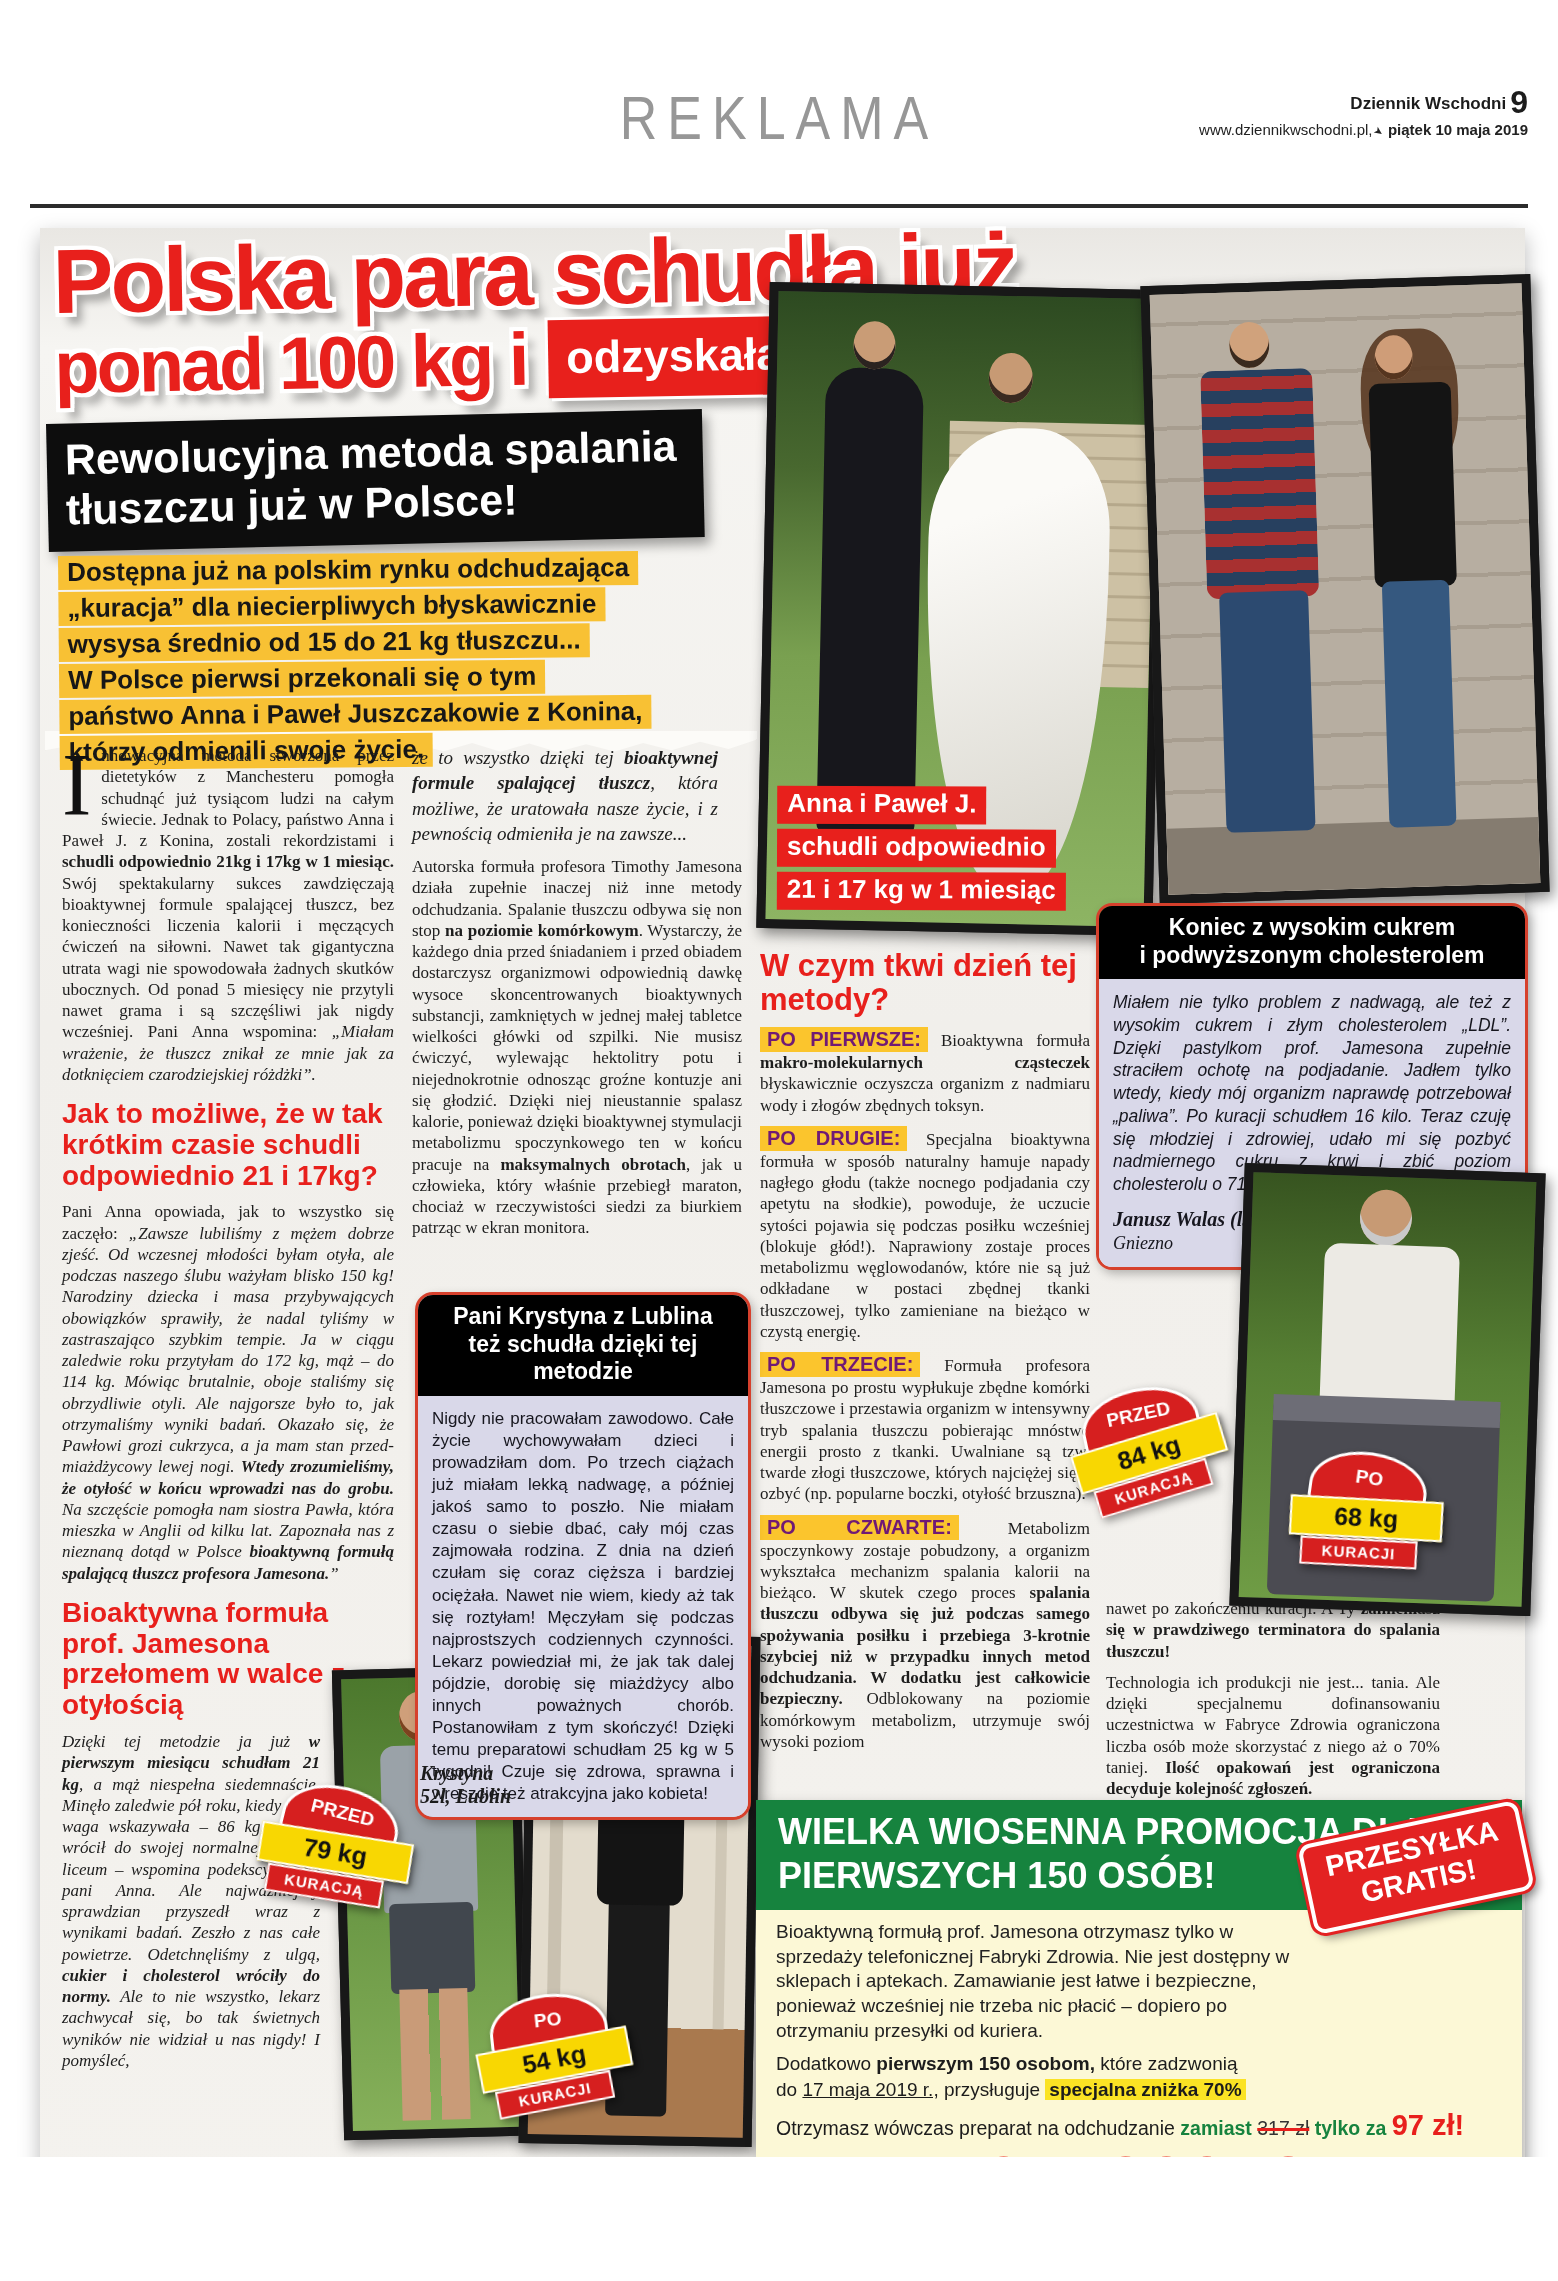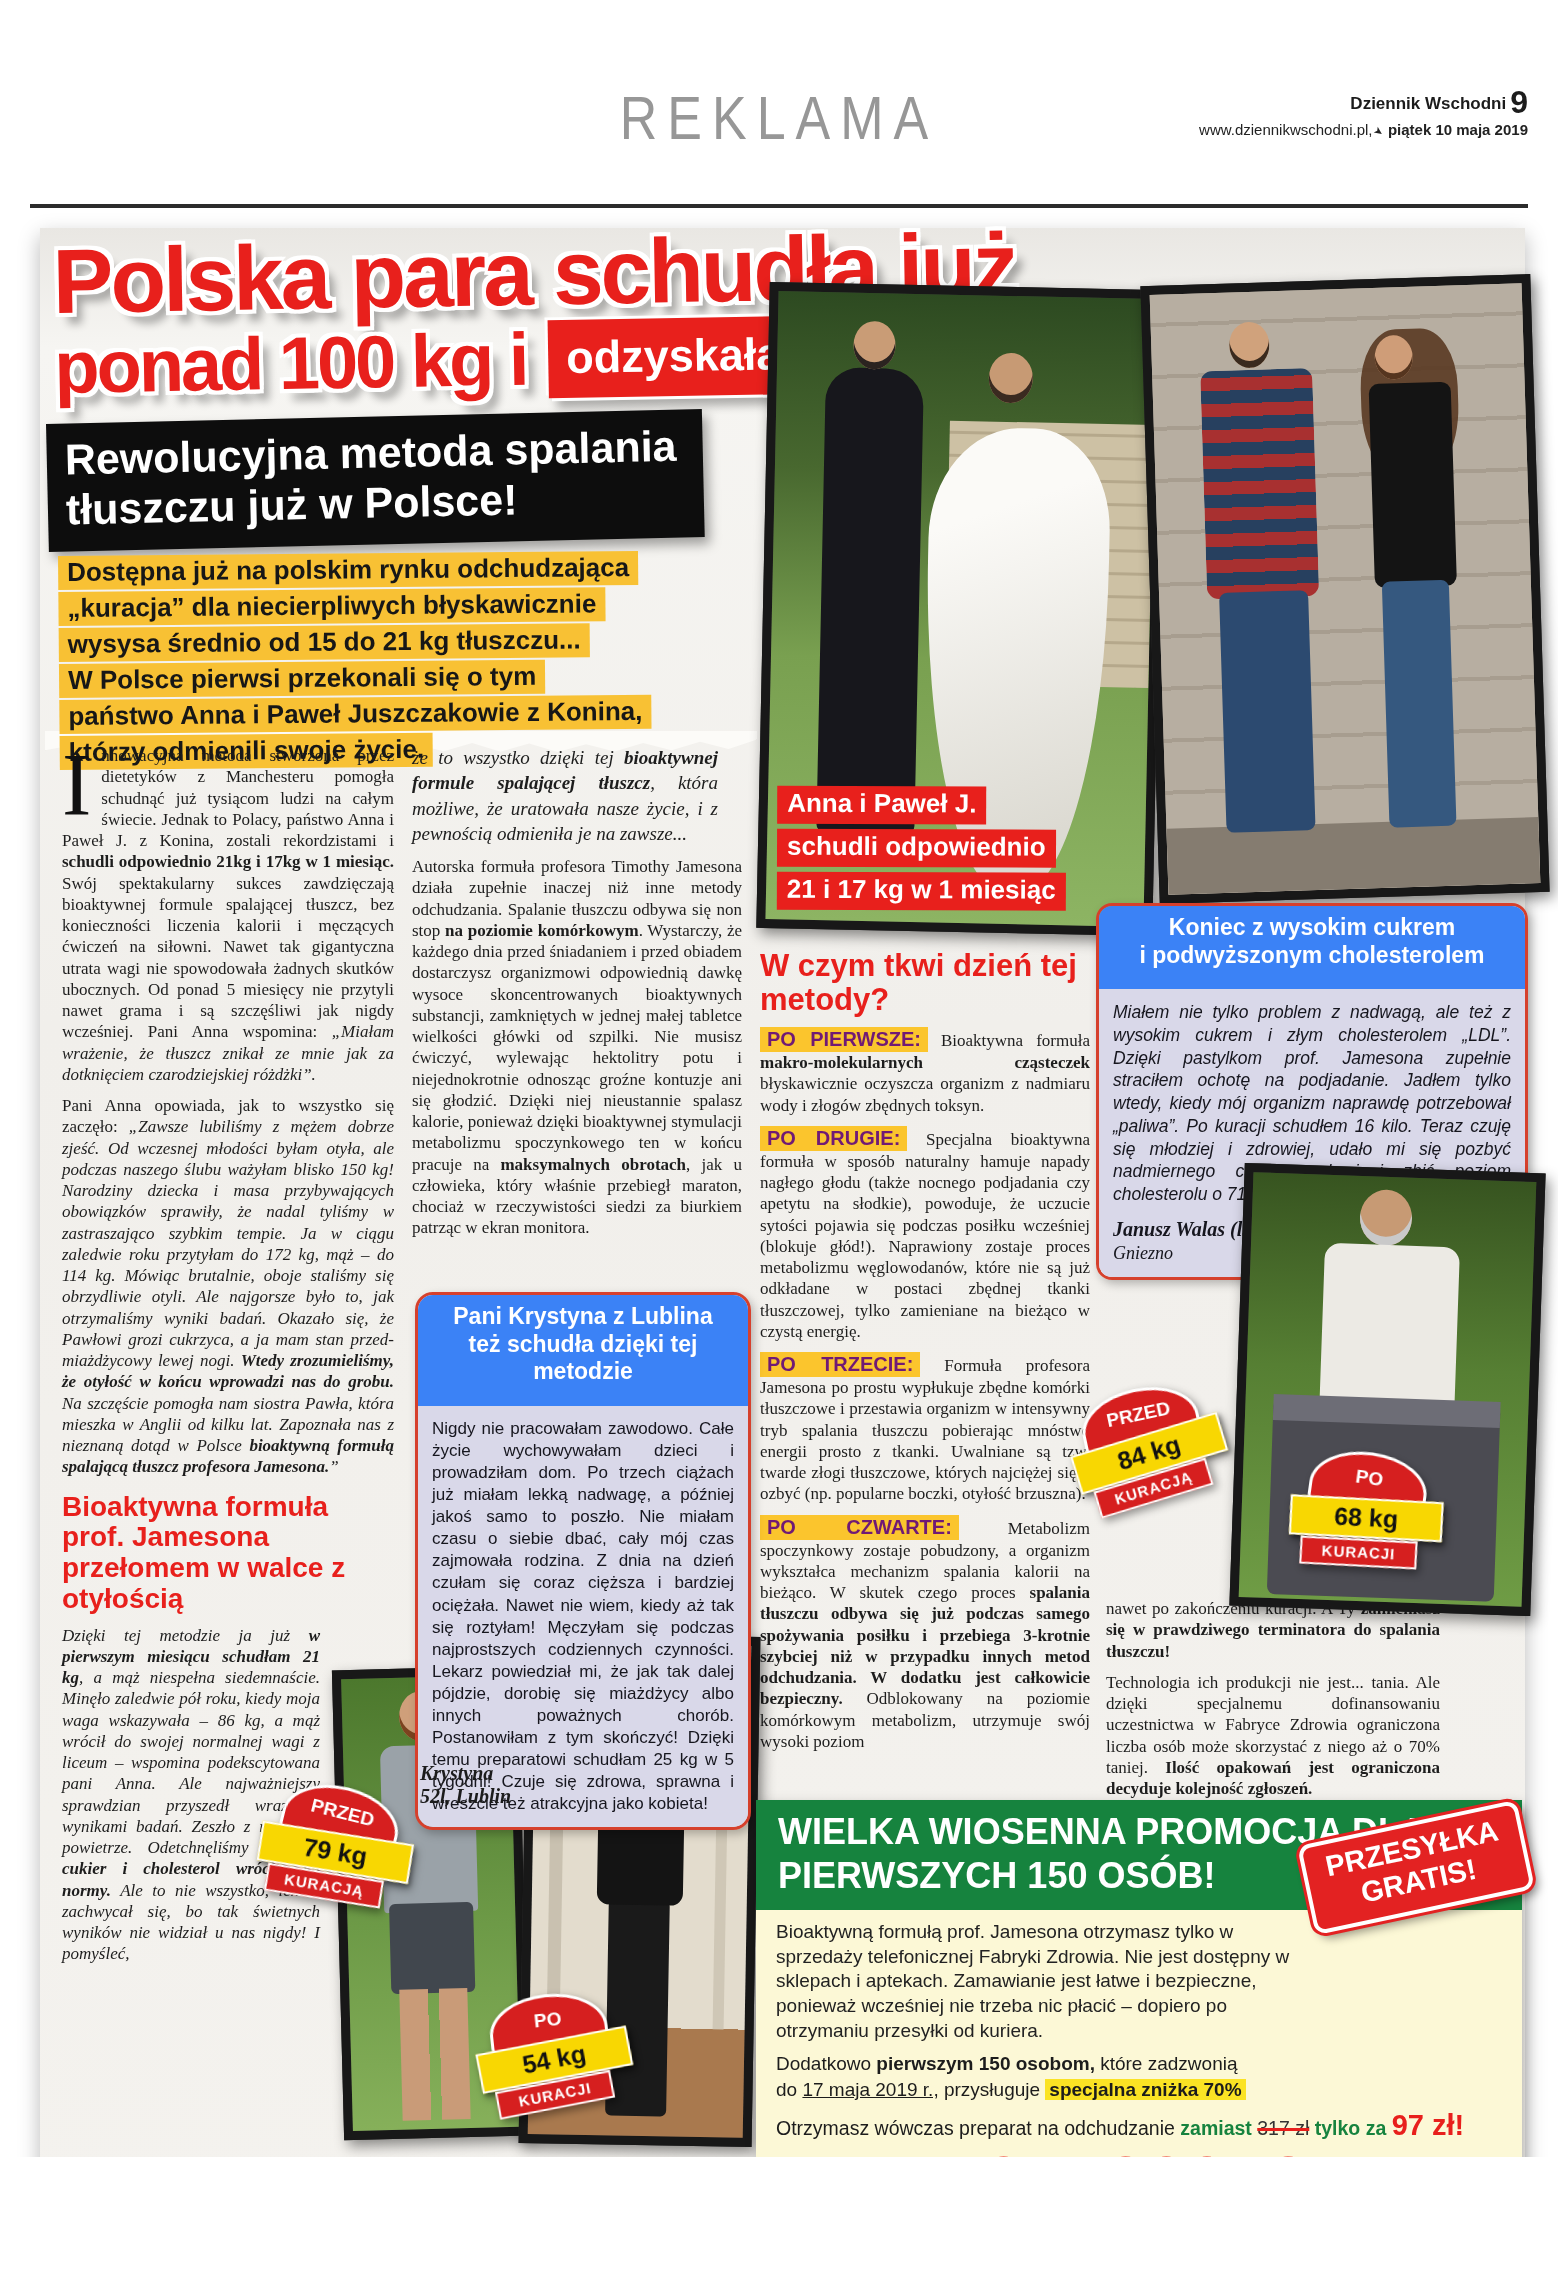--- a/index.html
+++ b/index.html
@@ -83,21 +83,21 @@
   .sc-ka{background:linear-gradient(180deg,#e3dccd 0 78%,#a9794e 78% 100%);}
   .ka-frame{position:absolute;left:8%;top:0;width:6%;height:78%;background:#c9c1b0;}
   .ka-frame2{position:absolute;right:10%;top:0;width:5%;height:78%;background:#cfc7b6;}
   .ka-head{position:absolute;left:37%;top:4%;width:40px;height:46px;border-radius:50%;background:#c79a74;box-shadow:0 -7px 0 0 #4a3220 inset;}
   .ka-hair{position:absolute;left:31%;top:3%;width:38%;height:17%;border-radius:45% 45% 70% 70%;background:#503621;z-index:0;}
   .ka-torso{position:absolute;left:30%;top:13%;width:40%;height:40%;background:#141414;border-radius:12px;z-index:1;}
   .ka-legs{position:absolute;left:36%;top:52%;width:28%;height:44%;background:#1a1a1a;border-radius:6px;}
   
   .tbox{position:absolute;border:3px solid #d6402c;border-radius:18px;overflow:hidden;z-index:3;
      box-shadow:3px 4px 10px rgba(0,0,0,.25);}
-  .tbox-head{background:#3b82f6;color:#fff;text-align:center;font-weight:bold;font-size:23px;line-height:1.2;padding:8px 6px 20px;}
+  .tbox-head{background:#000000;color:#fff;text-align:center;font-weight:bold;font-size:23px;line-height:1.2;padding:8px 6px 10px;}
   .tbox-body{background:#d9d8e9;padding:12px 14px;font-size:17px;line-height:1.3;text-align:justify;color:#16161e;}
   .tbox-body.it{font-style:italic;font-size:17.5px;}
   .sig{font-family:"Liberation Serif",serif;margin-top:10px;text-align:left;}
   .sig-name{font-weight:bold;font-style:italic;font-size:20px;}
   .sig-loc{font-style:italic;font-size:18px;}
   .sig-float{position:absolute;z-index:3;font-family:"Liberation Serif",serif;}
   
   .polabel{background:#fbc52d;font-family:"Liberation Sans",sans-serif;font-weight:bold;
      font-size:20px;padding:1px 7px 2px;color:#701a75;}
   
@@ -193,20 +193,21 @@
       <div class="cp-man-jeans"></div>
       <div class="cp-wom-hair"></div>
       <div class="cp-wom-torso"></div>
       <div class="cp-wom-head"></div>
       <div class="cp-wom-jeans"></div>
     </div>
   </div>
 
   <div class="col" style="left:62px;top:745px;width:332px;">
     <p><span class="dropcap">I</span><span>nnowacyjna metoda stworzona przez dietetyków z Manchesteru pomogła schudnąć już tysiącom ludzi na całym świecie. Jednak to Polacy, państwo Anna i Paweł J. z Konina, zostali rekordzistami i </span><b>schudli odpowiednio 21kg i 17kg w 1 miesiąc.</b><span> Swój spektakularny sukces zawdzięczają bioaktywnej formule spalającej tłuszcz, bez konieczności liczenia kalorii i męczących ćwiczeń na siłowni. Nawet tak gigantyczna utrata wagi nie spowodowała żadnych skutków ubocznych. Od ponad 5 miesięcy nie przytyli nawet grama i są szczęśliwi jak nigdy wcześniej. Pani Anna wspomina: </span><i>„Miałam wrażenie, że tłuszcz znikał ze mnie jak za dotknięciem czarodziejskiej różdżki”.</i></p>
+    <div class="redhead">Jak to możliwe, że w tak krótkim czasie schudli odpowiednio 21 i 17kg?</div>
     <p><span>Pani Anna opowiada, jak to wszystko się zaczęło: </span><i>„Zawsze lubiliśmy z mężem dobrze zjeść. Od wczesnej młodości byłam otyła, ale podczas naszego ślubu ważyłam blisko 150 kg! Narodziny dziecka i masa przybywających obowiązków sprawiły, że nadal tyliśmy w zastraszająco szybkim tempie. Ja w ciągu zaledwie roku przytyłam do 172 kg, mąż – do 114 kg. Mówiąc brutalnie, oboje staliśmy się obrzydliwie otyli. Ale najgorsze było to, jak otrzymaliśmy wyniki badań. Okazało się, że Pawłowi grozi cukrzyca, a ja mam stan przed-miażdżycowy lewej nogi. </i><b><i>Wtedy zrozumieliśmy, że otyłość w końcu wprowadzi nas do grobu.</i></b><i> Na szczęście pomogła nam siostra Pawła, która mieszka w Anglii od kilku lat. Zapoznała nas z nieznaną dotąd w Polsce </i><b><i>bioaktywną formułą spalającą tłuszcz profesora Jamesona.</i></b><i>”</i></p>
     <div class="redhead">Bioaktywna formuła prof. Jamesona przełomem w walce z otyłością</div>
     <p style="width:258px;"><i>Dzięki tej metodzie ja już </i><b><i>w pierwszym miesiącu schudłam 21 kg</i></b><i>, a mąż niespełna siedemnaście. Minęło zaledwie pół roku, kiedy moja waga wskazywała – 86 kg, a mąż wrócił do swojej normalnej wagi z liceum – wspomina podekscytowana pani Anna. Ale najważniejszy sprawdzian przyszedł wraz z wynikami badań. Zeszło z nas całe powietrze. Odetchnęliśmy z ulgą, </i><b><i>cukier i cholesterol wróciły do normy.</i></b><i> Ale to nie wszystko, lekarz zachwycał się, bo tak świetnych wyników nie widział u nas nigdy! I pomyśleć,</i></p>
   </div>
 
   <div class="col" style="left:412px;top:745px;width:330px;">
     <p class="opener"><i>że to wszystko dzięki tej </i><b><i>bioaktywnej formule spalającej tłuszcz</i></b><i>, która możliwe, że uratowała nasze życie, i z pewnością odmieniła je na zawsze...</i></p>
     <p><span>Autorska formuła profesora Timothy Jamesona działa zupełnie inaczej niż inne metody odchudzania. Spalanie tłuszczu odbywa się non stop </span><b>na poziomie komórkowym</b><span>. Wystarczy, że każdego dnia przed śniadaniem i przed obiadem dostarczysz organizmowi odpowiednią dawkę wysoce skoncentrowanych bioaktywnych substancji, zamkniętych w jednej małej tabletce wielkości główki od szpilki. Nie musisz ćwiczyć, wylewając hektolitry potu i niejednokrotnie odnosząc groźne kontuzje ani się głodzić. Dzięki niej nieustannie spalasz kalorie, ponieważ dzięki bioaktywnej stymulacji metabolizmu spoczynkowego ten w końcu pracuje na </span><b>maksymalnych obrotach</b><span>, jak u człowieka, który właśnie przebiegł maraton, chociaż w rzeczywistości siedzi za biurkiem patrząc w ekran monitora.</span></p>
   </div>
 

